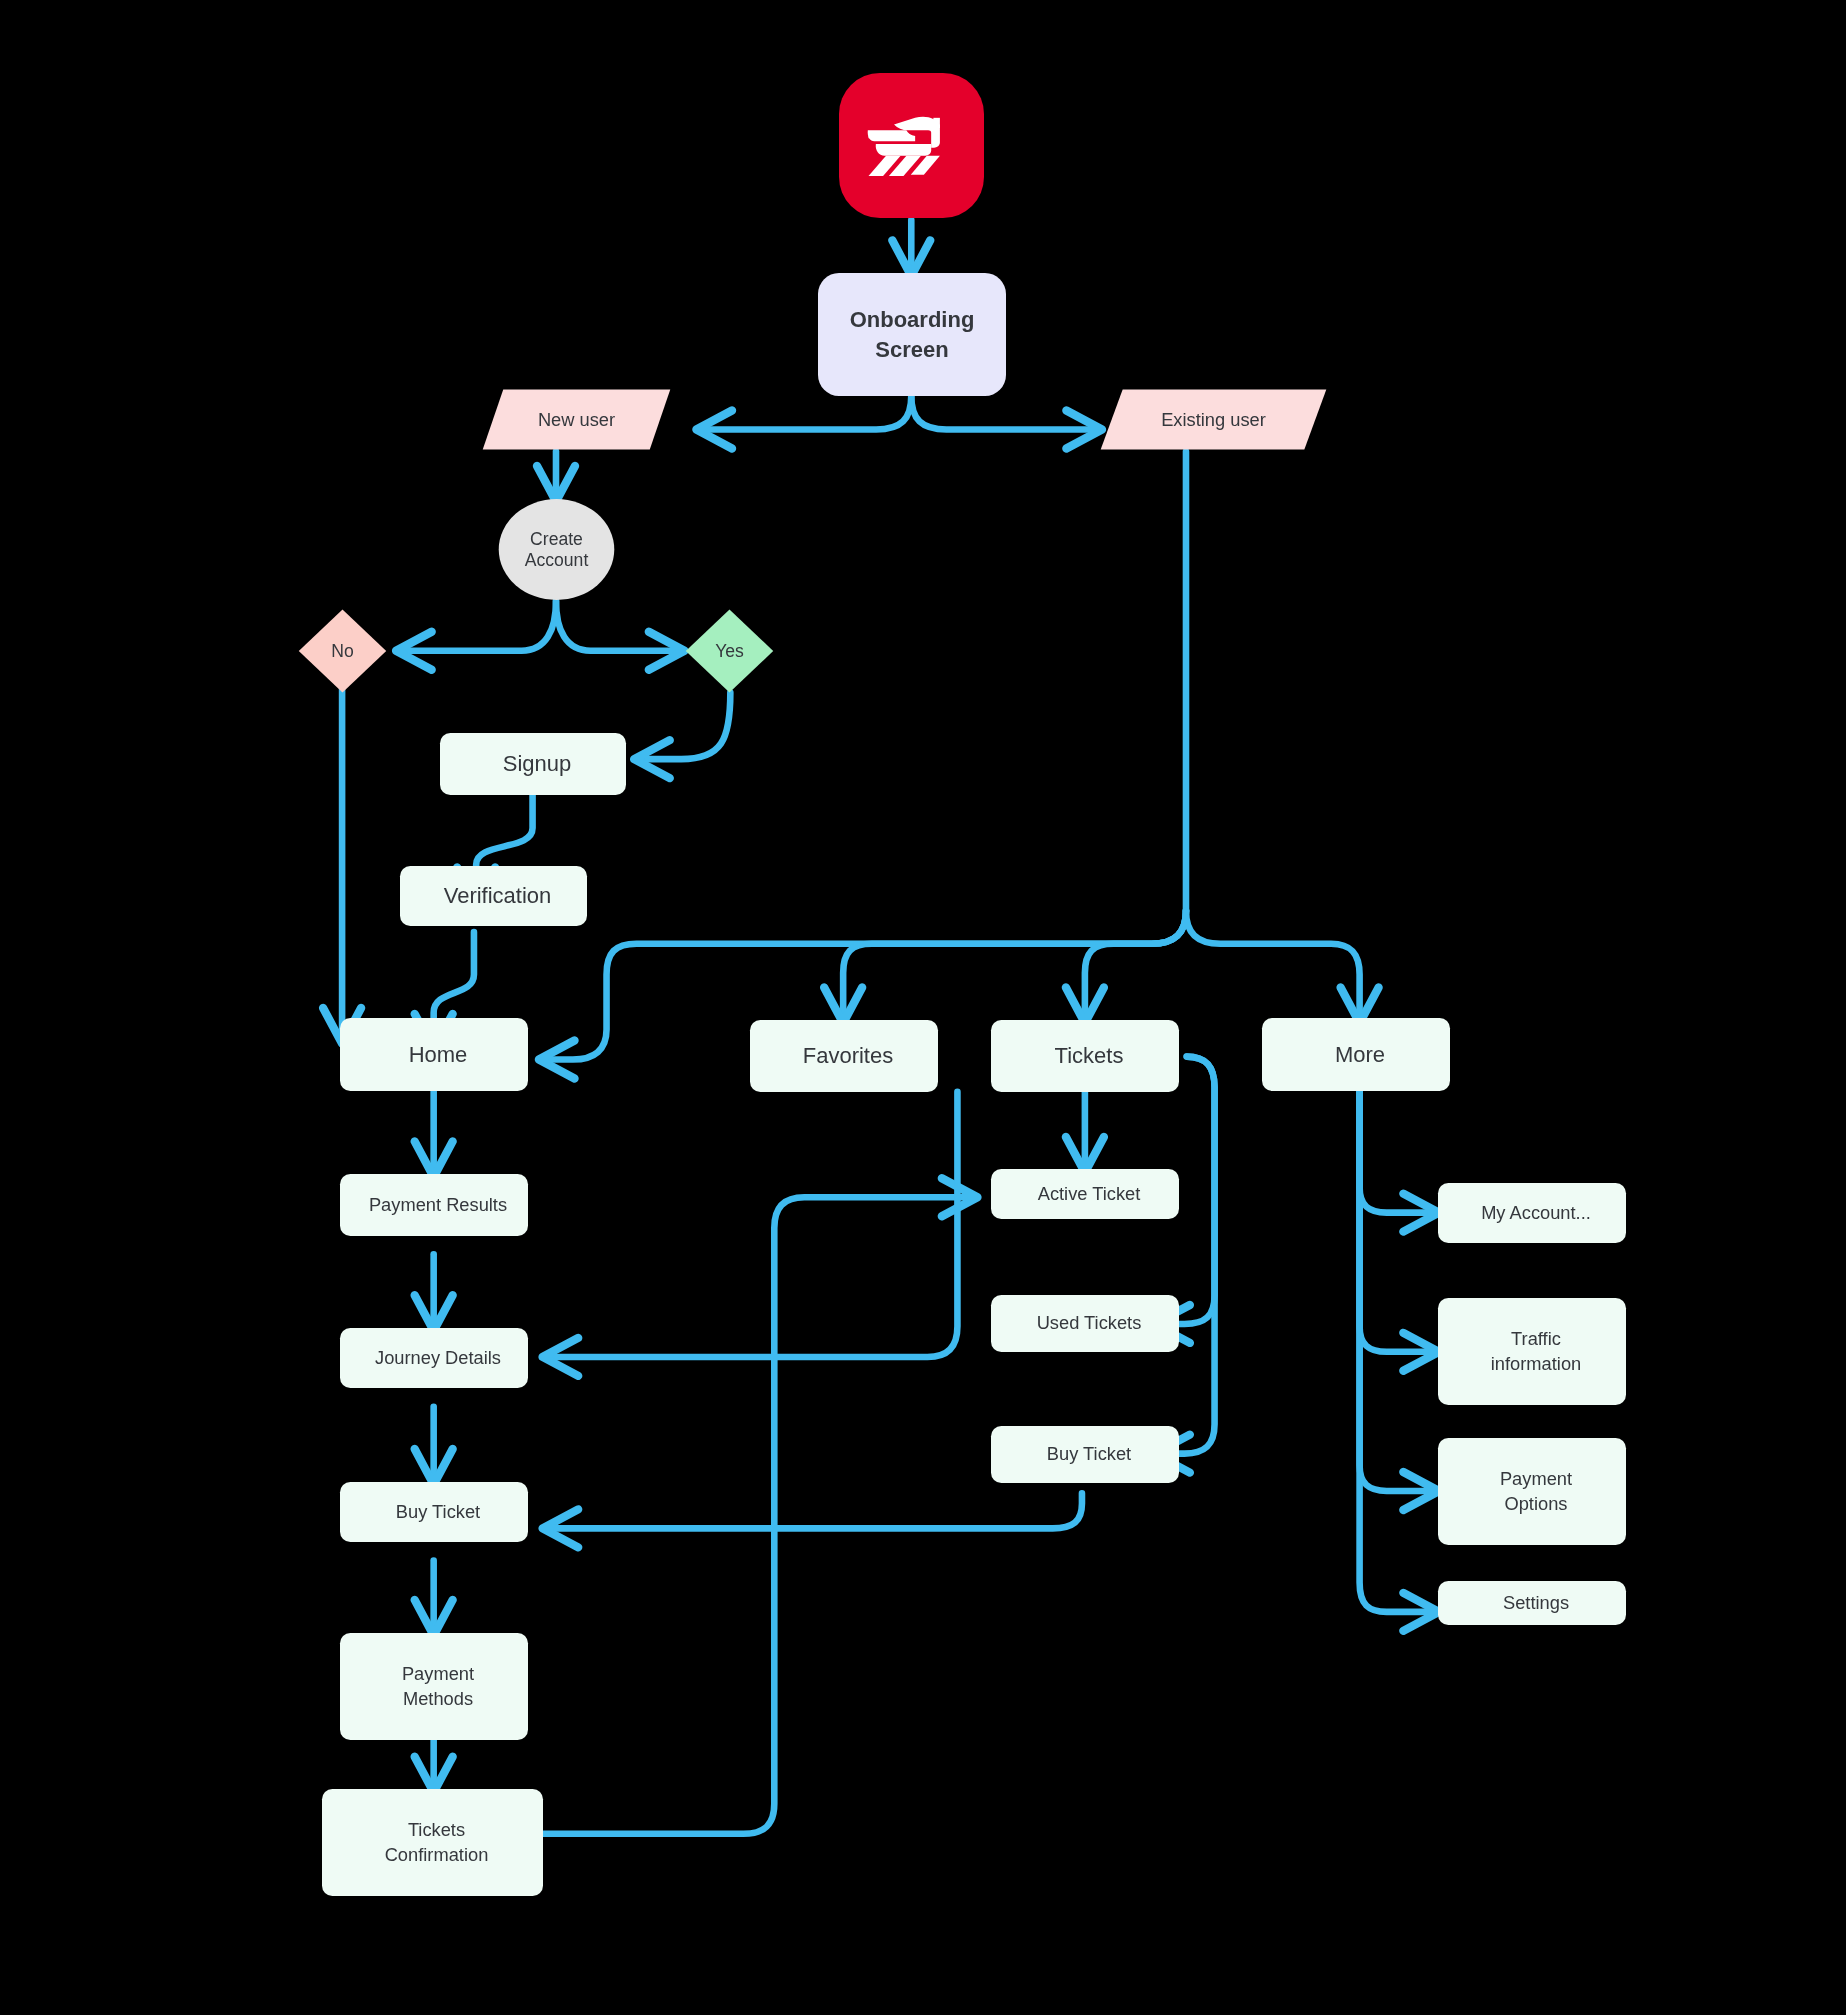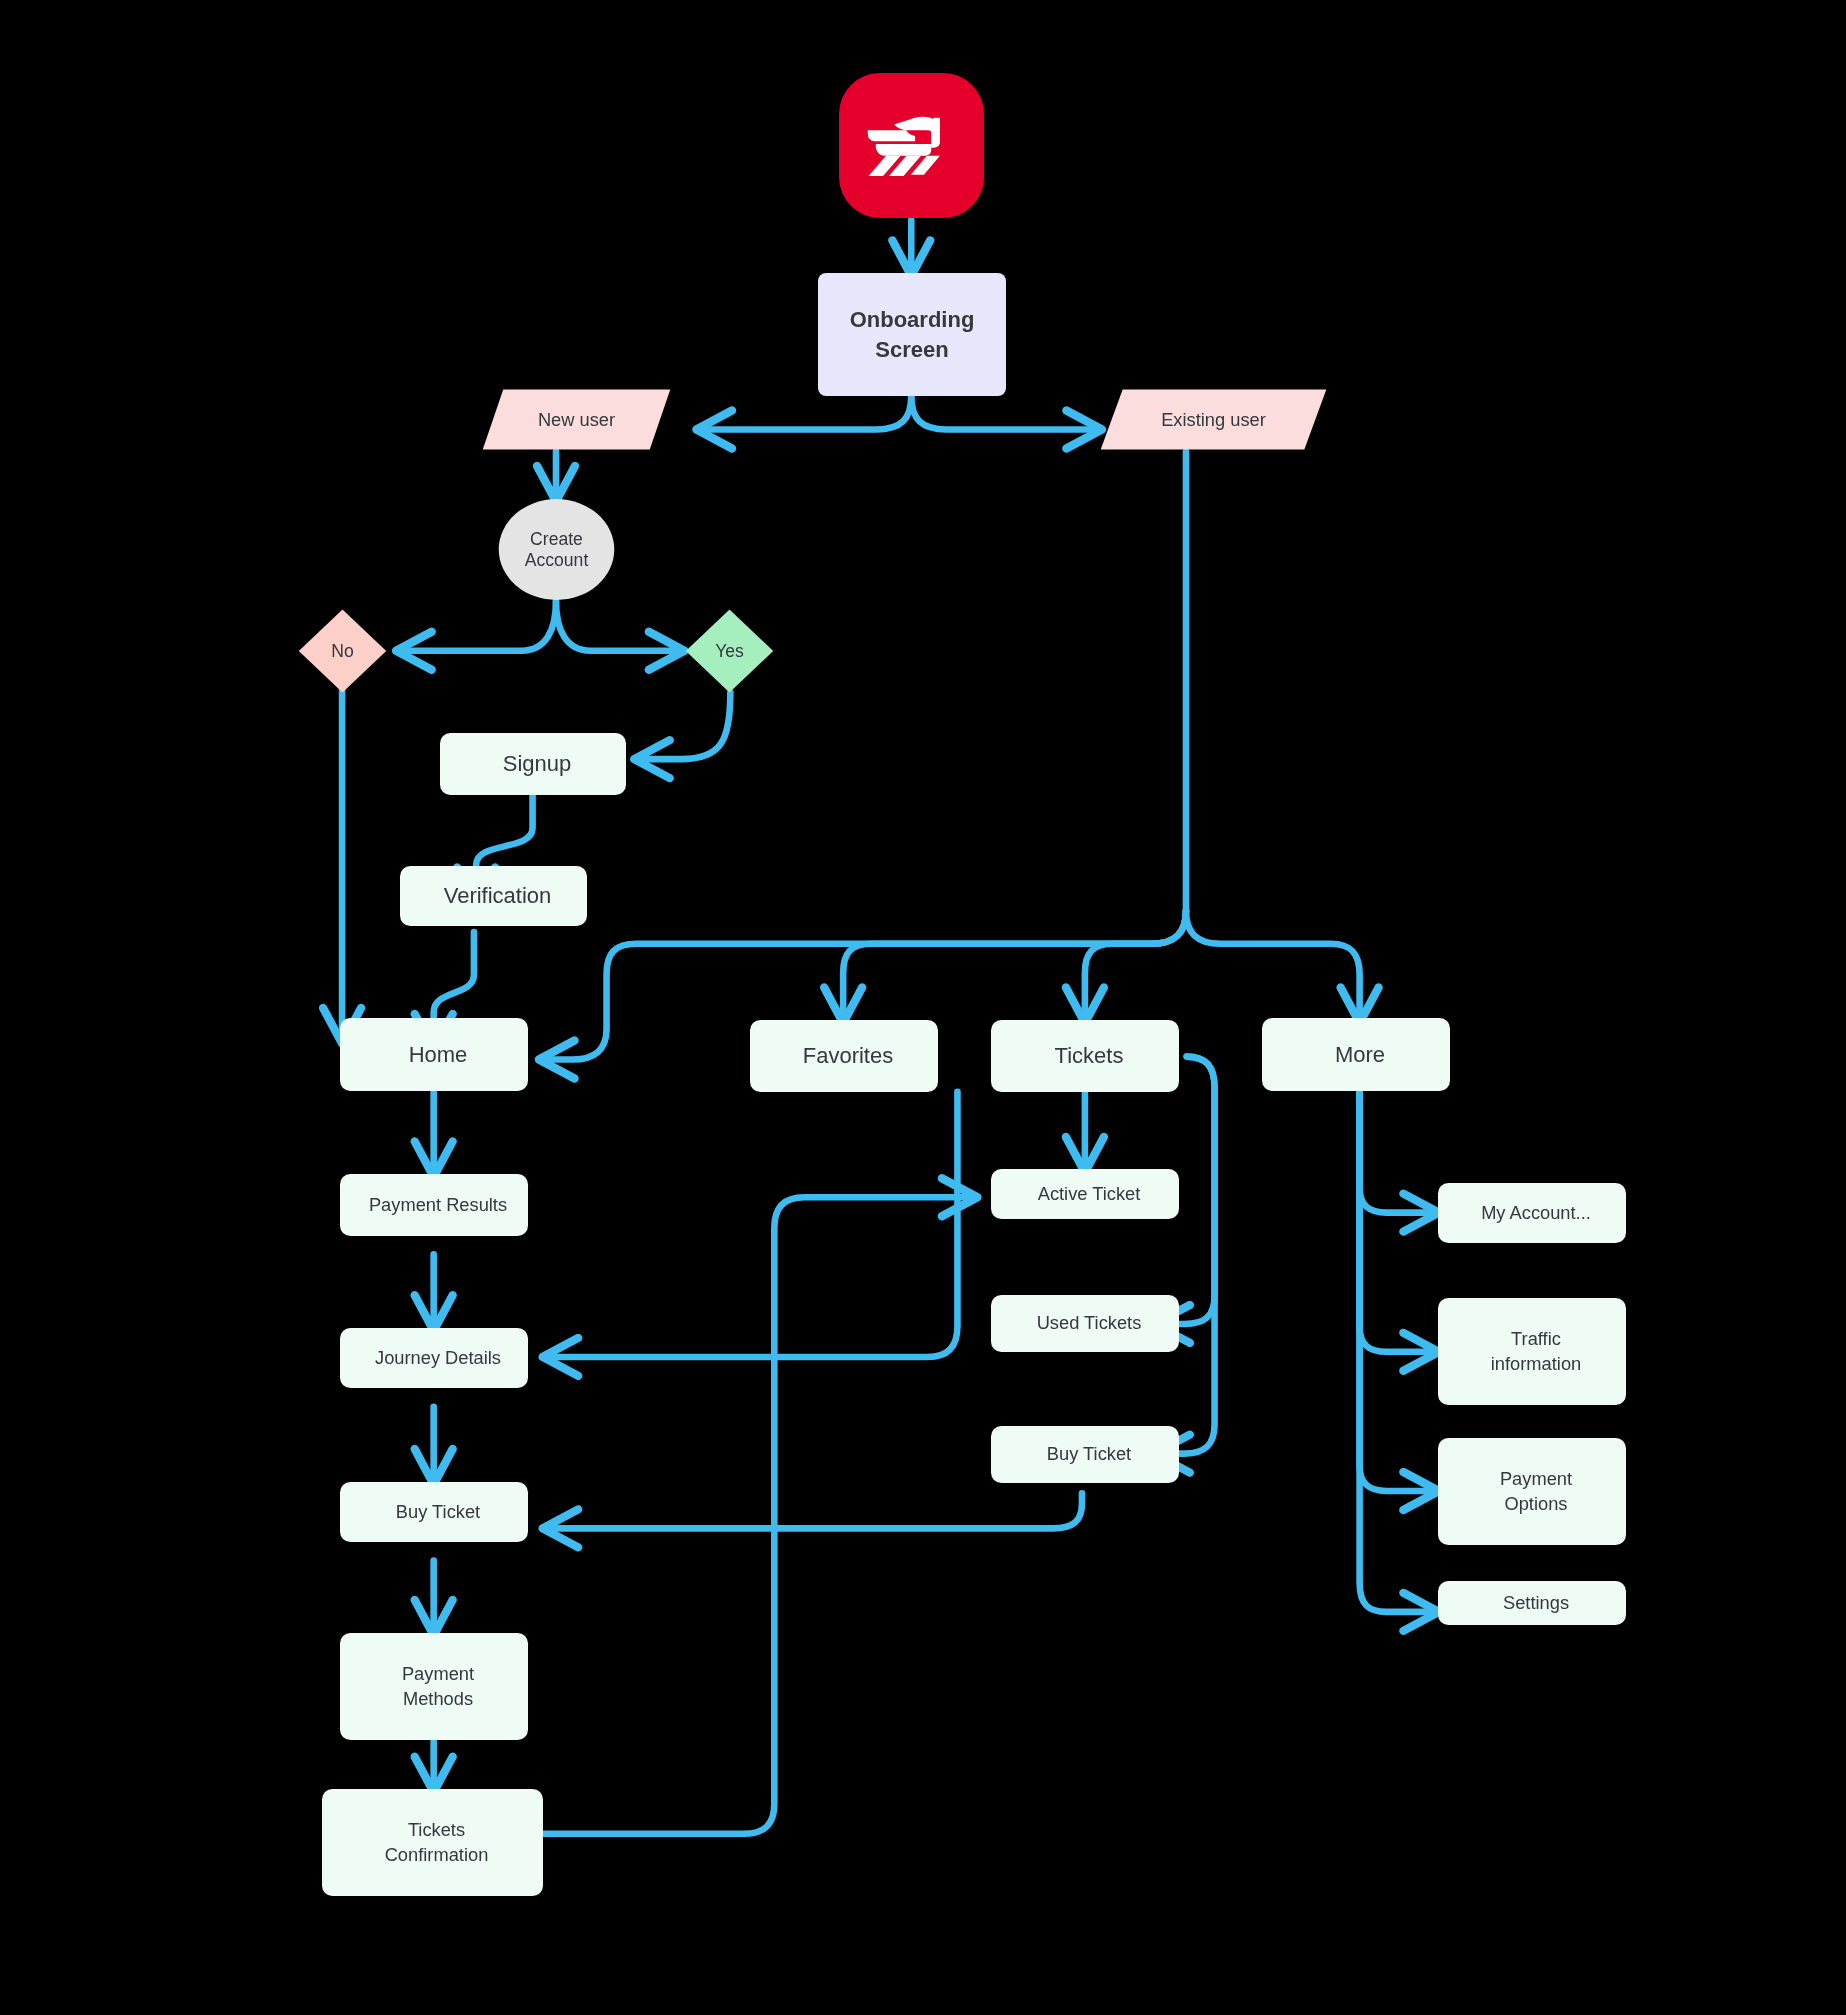--- a/index.html
+++ b/index.html
@@ -3,21 +3,21 @@
 <meta charset="utf-8">
 <title>App Flow Diagram</title>
 <style>
   html,body{margin:0;padding:0;background:#000;}
   body{width:1846px;height:2015px;font-family:"Liberation Sans",sans-serif;}
   #stage{position:relative;width:1846px;height:2015px;background:#000000;overflow:hidden;}
   svg#wires{position:absolute;left:0;top:0;width:1846px;height:2015px;}
   .node{position:absolute;display:flex;align-items:center;justify-content:center;text-align:center;
         color:#35383d;line-height:1.32;box-sizing:border-box;}
   .rect{border-radius:10.3px;background:#EFFBF5;padding-left:8px;}
-  .lav{border-radius:8px;background:#E7E7FB;}
+  .lav{border-radius:21px;background:#E7E7FB;}
   .node span{display:block;white-space:pre-line;}
   .logo{position:absolute;border-radius:41px;background:#E4002B;display:flex;align-items:center;justify-content:center;}
   .shape-svg{position:absolute;overflow:visible;}
   .shape-label{position:absolute;display:flex;align-items:center;justify-content:center;text-align:center;color:#35383d;}
 </style>
 </head>
 <body>
 
 <div id="stage" style="background: rgb(0, 0, 0);">
 

